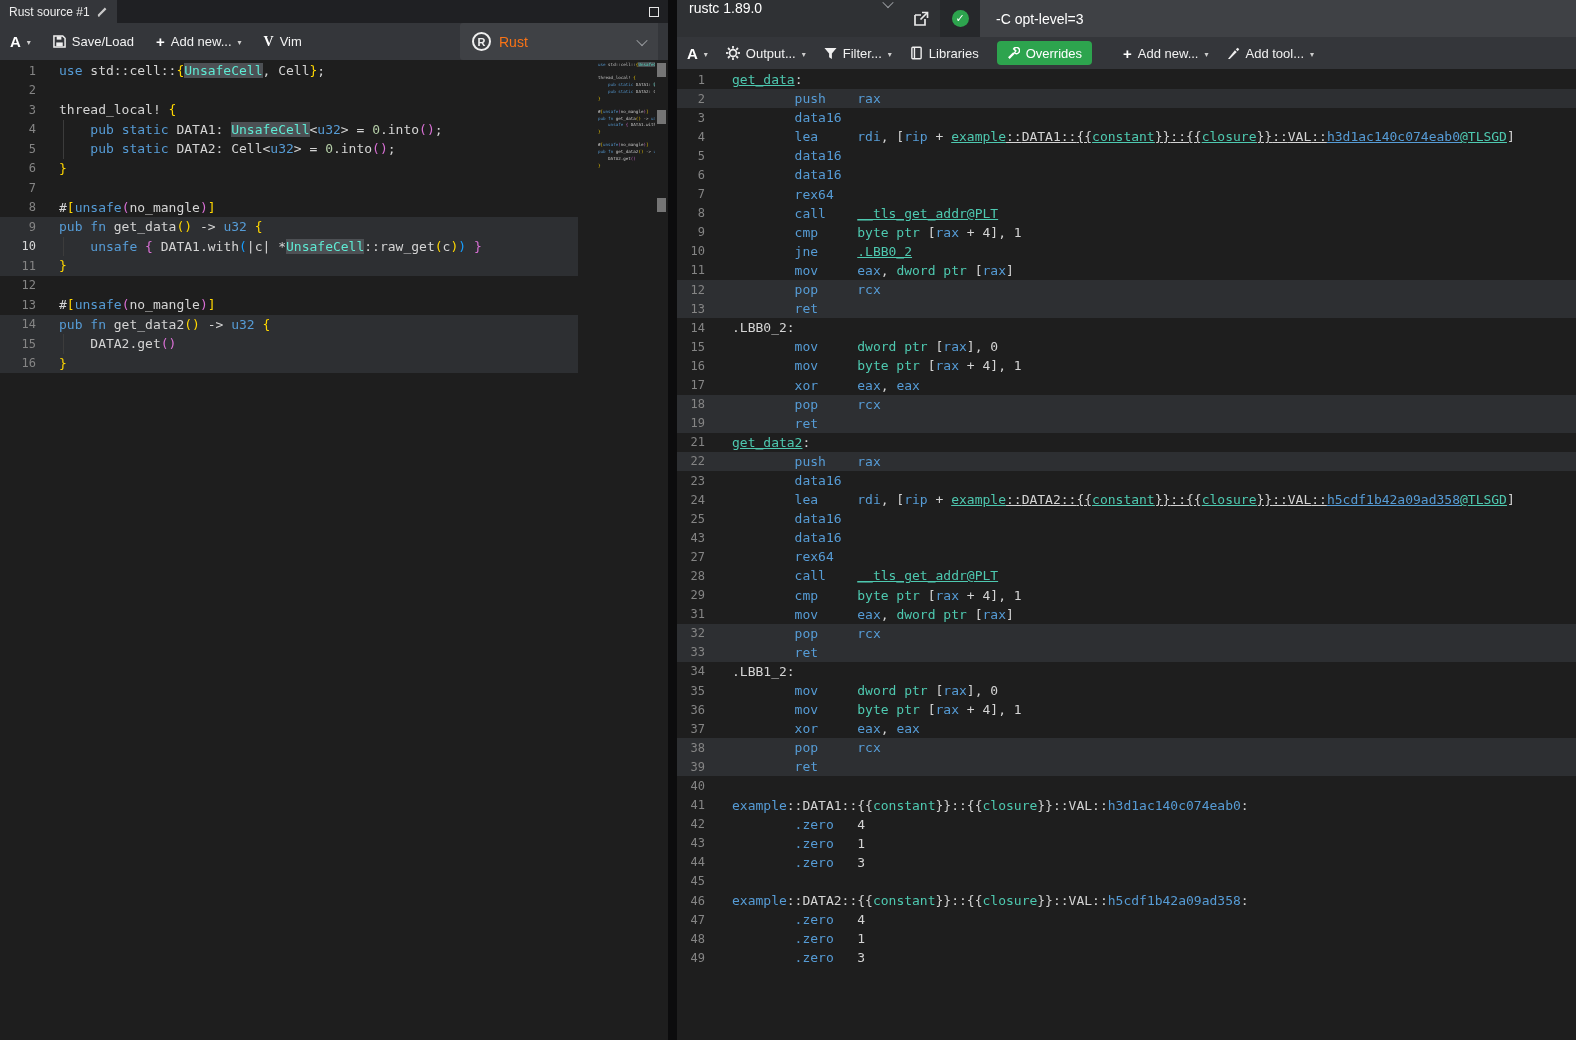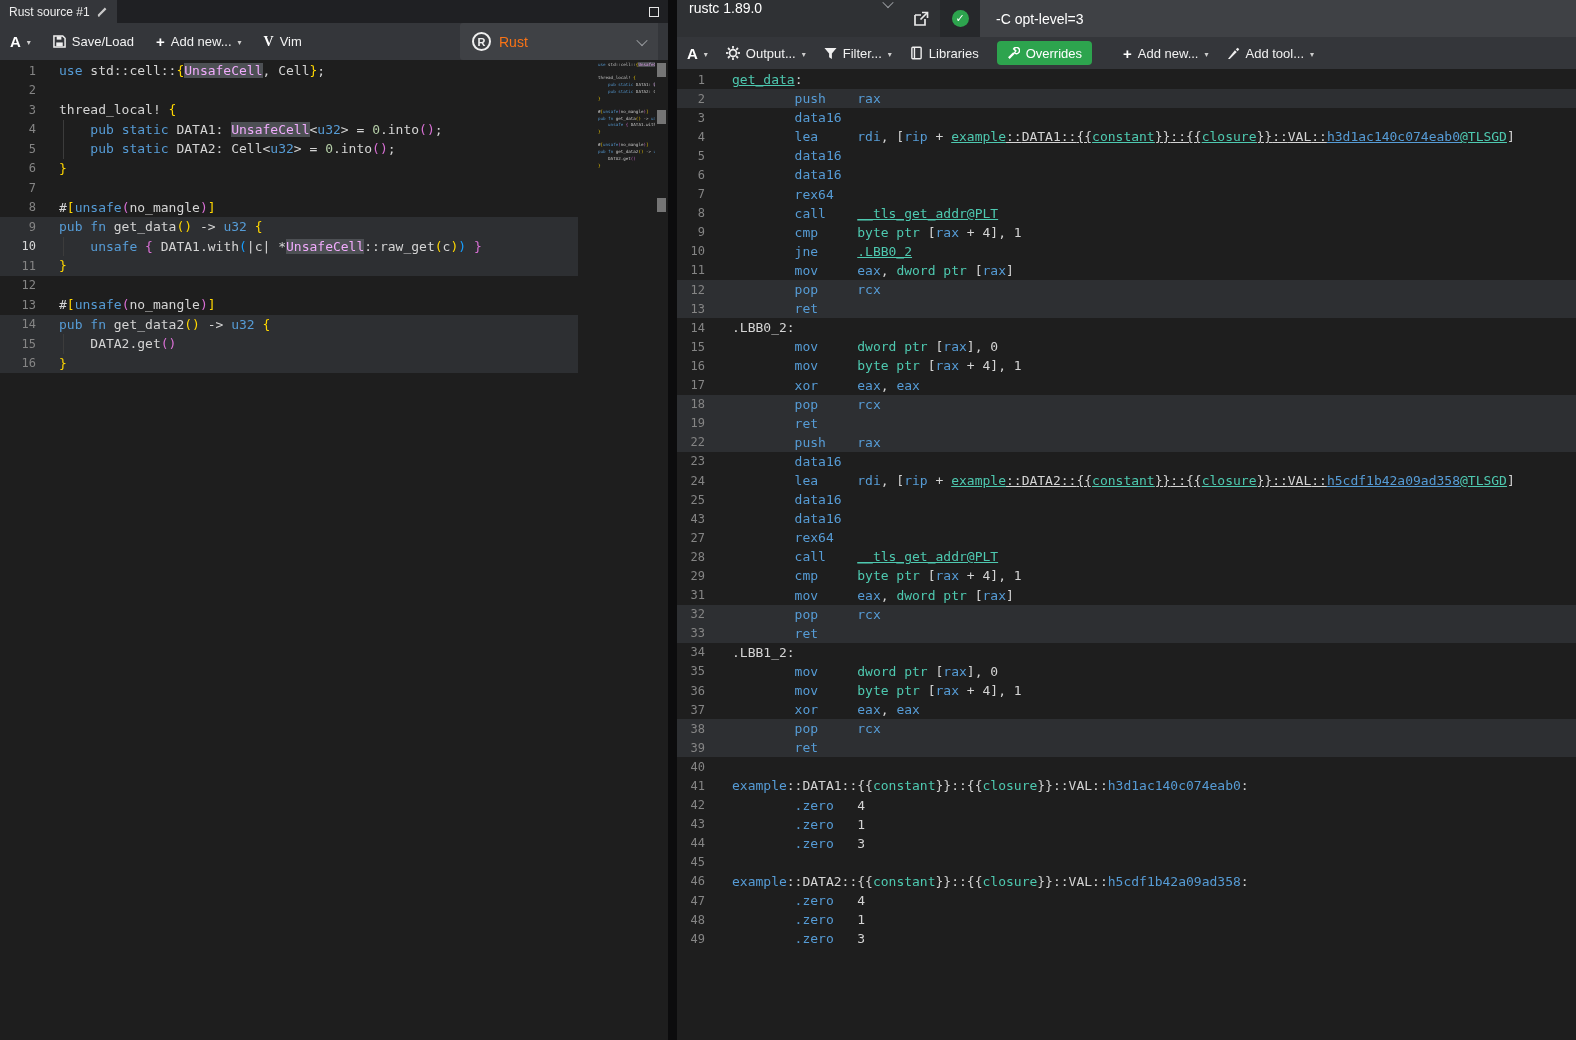--- a/index.html
+++ b/index.html
@@ -62,21 +62,21 @@
   .guide{position:absolute;left:63px;top:0;bottom:0;width:1px;background:#3c3c3c;z-index:0}
 
   
   .tk-k{color:#569cd6}
   .tk-w{color:#d4d4d4}
   .tk-t{color:#4ec9b0}
   .tk-n{color:#b5cea8}
   .tk-g{color:#ffd700}
   .tk-p{color:#da70d6}
   .tk-b{color:#179fff}
-  .tk-hl{color:#f0abfc;background:#4d5054}
+  .tk-hl{color:#5eead4;background:#4d5054}
   .tk-tu{color:#4ec9b0;text-decoration:underline}
   .tk-wu{color:#d4d4d4;text-decoration:underline}
   .tk-ku{color:#569cd6;text-decoration:underline}
 
   
   .minimap{position:absolute;top:2px;right:13px;width:57px;height:140px;overflow:hidden;opacity:.9}
   .minimap pre{font-family:"DejaVu Sans Mono",monospace;font-size:4.2px;line-height:6.7px;white-space:pre}
   .ruler{position:absolute;top:0;right:0;width:13px;height:100%}
   .ruler i{position:absolute;left:2px;width:9px;height:14px;background:#757575}
   .ruler i.m1{top:3px}.ruler i.m2{top:50px}.ruler i.m3{top:138px}
@@ -379,20 +379,24 @@
             <pre class="code"><span class="tk-k">        xor     </span><span class="tk-k">eax</span><span class="tk-w">, </span><span class="tk-k">eax</span></pre>
           </div>
           <div class="row band">
             <span class="ln">18</span>
             <pre class="code"><span class="tk-k">        pop     </span><span class="tk-k">rcx</span></pre>
           </div>
           <div class="row band">
             <span class="ln">19</span>
             <pre class="code"><span class="tk-k">        ret     </span></pre>
           </div>
+          <div class="row">
+            <span class="ln">21</span>
+            <pre class="code"><span class="tk-tu">get_data2</span><span class="tk-w">:</span></pre>
+          </div>
           <div class="row band">
             <span class="ln">22</span>
             <pre class="code"><span class="tk-k">        push    </span><span class="tk-k">rax</span></pre>
           </div>
           <div class="row">
             <span class="ln">23</span>
             <pre class="code"><span class="tk-k">        data16  </span></pre>
           </div>
           <div class="row">
             <span class="ln">24</span>

